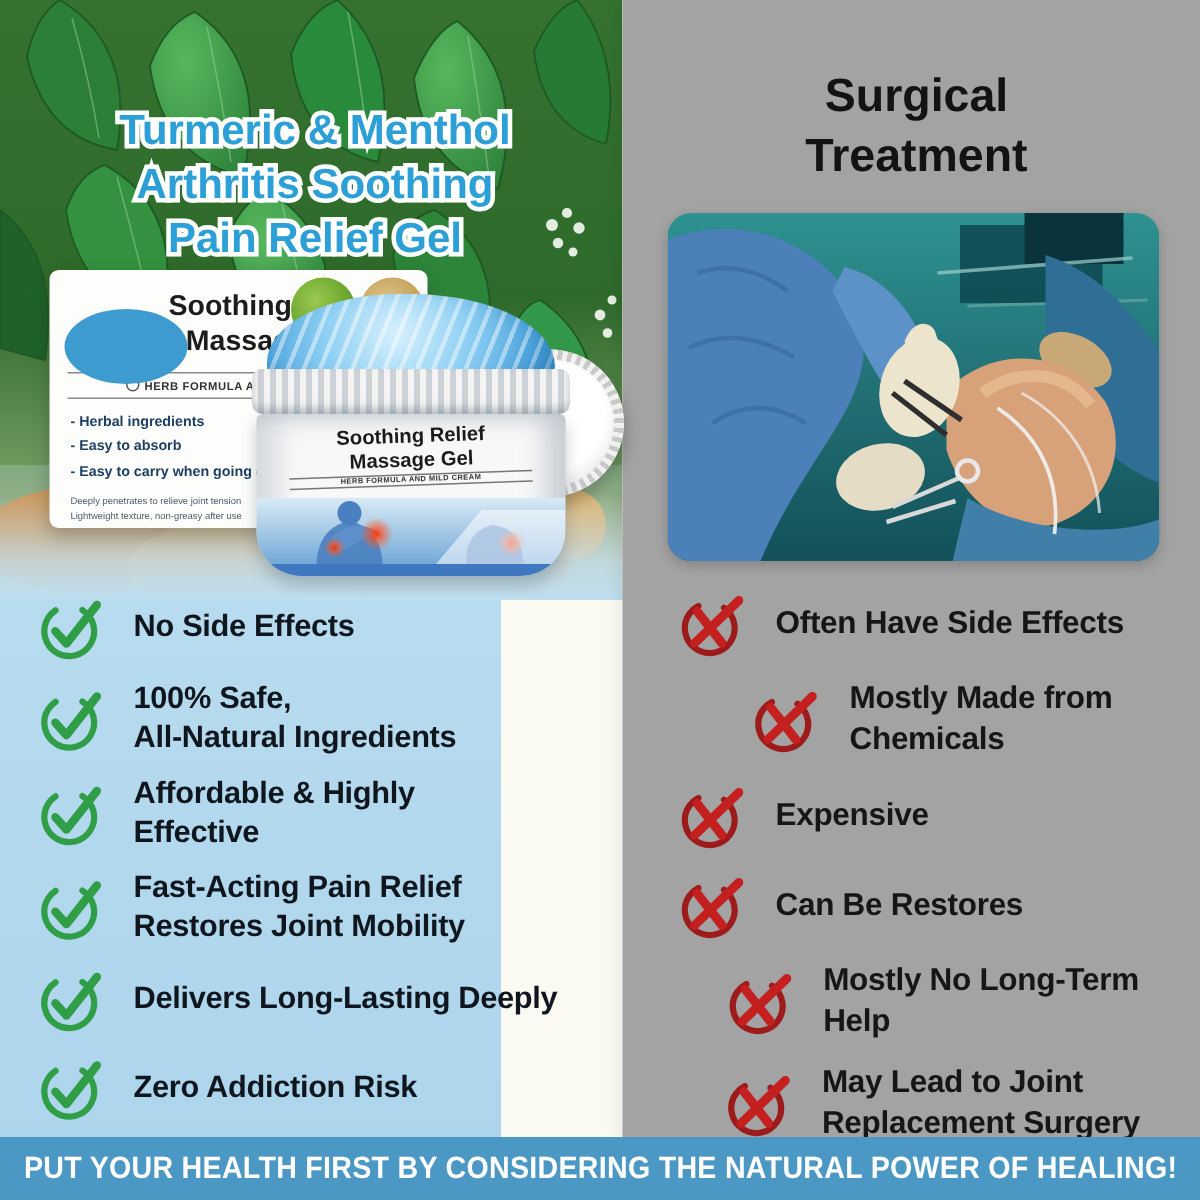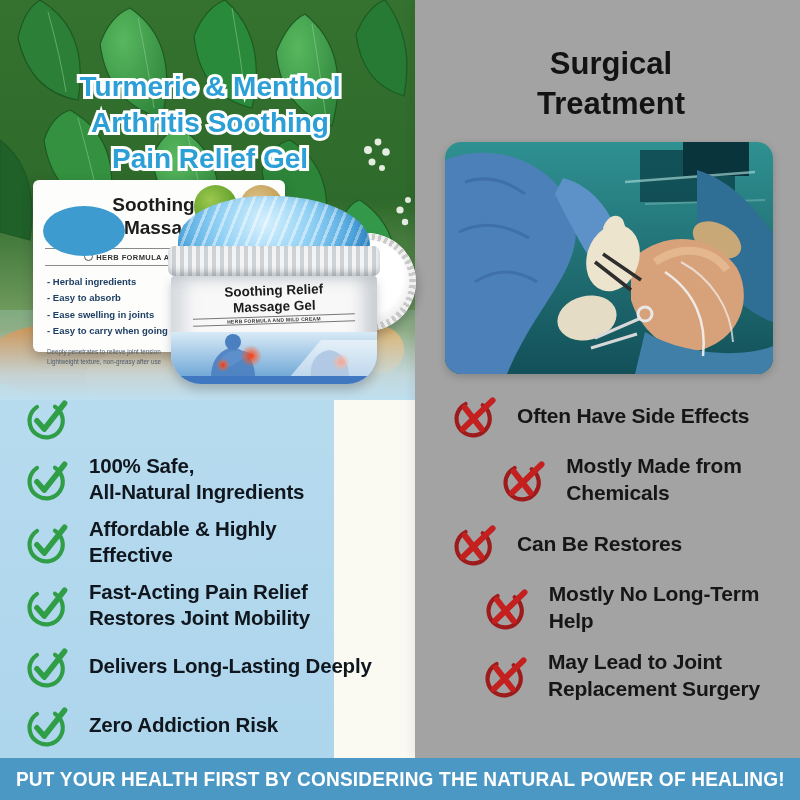--- a/index.html
+++ b/index.html
@@ -197,21 +197,20 @@
         </defs>
         <circle cx="60" cy="18" r="13" fill="url(#bod)"></circle>
         <path d="M28 120 C26 72 40 46 60 36 C82 44 94 68 94 98 L94 120 Z" fill="url(#bod)" opacity=".95"></path>
         <path d="M88 50 C70 40 50 44 42 60 C38 70 44 78 54 74 C64 68 76 62 90 64 Z" fill="#5d8fcc"></path>
         <circle cx="88" cy="54" r="22" fill="url(#pain)"></circle>
         <circle cx="46" cy="70" r="13" fill="url(#pain)"></circle>
       </svg>
       <ul class="pbox-bullets">
         <li>- Herbal ingredients</li>
         <li>- Easy to absorb</li>
-        <li>- Ease swelling in joints</li>
         <li>- Easy to carry when going out</li>
       </ul>
       <div class="pbox-foot">Deeply penetrates to relieve joint tension
 Lightweight texture, non-greasy after use</div>
     </div>
 
     <div class="lid"></div>
 
     <div class="jar">
       <div class="gel"></div>
@@ -240,20 +239,21 @@
         </svg>
       </div>
     </div>
 
     <ul class="benefits">
       <li class="h1">
         <svg class="ck" viewBox="0 0 52 52">
           <circle cx="24" cy="29" r="18" fill="none" stroke="#2f9e47" stroke-width="4.5" stroke-linecap="round" stroke-dasharray="92 26" transform="rotate(-58 24 29)"></circle>
           <path d="M14 29 L22 38 L44 10" fill="none" stroke="#2f9e47" stroke-width="6" stroke-linecap="round" stroke-linejoin="round"></path>
         </svg>
+        <span class="b-text">No Side Effects</span>
       </li>
       <li class="h2">
         <svg class="ck" viewBox="0 0 52 52">
           <circle cx="24" cy="29" r="18" fill="none" stroke="#2f9e47" stroke-width="4.5" stroke-linecap="round" stroke-dasharray="92 26" transform="rotate(-58 24 29)"></circle>
           <path d="M14 29 L22 38 L44 10" fill="none" stroke="#2f9e47" stroke-width="6" stroke-linecap="round" stroke-linejoin="round"></path>
         </svg>
         <span class="b-text">100% Safe,
 All-Natural Ingredients</span>
       </li>
       <li class="h2">
@@ -344,20 +344,28 @@
         </svg>
         <span class="d-text">Mostly Made from
 Chemicals</span>
       </li>
       <li class="h1">
         <svg class="xk" viewBox="0 0 52 52">
           <circle cx="24" cy="29" r="18" fill="none" stroke="#9e1b1b" stroke-width="4.5" stroke-linecap="round" stroke-dasharray="93 25" transform="rotate(-55 24 29)"></circle>
           <path d="M13 40 L45 9" stroke="#c42020" stroke-width="6.5" stroke-linecap="round" fill="none"></path>
           <path d="M15 17 L33 40" stroke="#c42020" stroke-width="6.5" stroke-linecap="round" fill="none"></path>
         </svg>
+        <span class="d-text">Expensive</span>
+      </li>
+      <li class="h1">
+        <svg class="xk" viewBox="0 0 52 52">
+          <circle cx="24" cy="29" r="18" fill="none" stroke="#9e1b1b" stroke-width="4.5" stroke-linecap="round" stroke-dasharray="93 25" transform="rotate(-55 24 29)"></circle>
+          <path d="M13 40 L45 9" stroke="#c42020" stroke-width="6.5" stroke-linecap="round" fill="none"></path>
+          <path d="M15 17 L33 40" stroke="#c42020" stroke-width="6.5" stroke-linecap="round" fill="none"></path>
+        </svg>
         <span class="d-text">Can Be Restores</span>
       </li>
       <li class="h2">
         <svg class="xk" viewBox="0 0 52 52">
           <circle cx="24" cy="29" r="18" fill="none" stroke="#9e1b1b" stroke-width="4.5" stroke-linecap="round" stroke-dasharray="93 25" transform="rotate(-55 24 29)"></circle>
           <path d="M13 40 L45 9" stroke="#c42020" stroke-width="6.5" stroke-linecap="round" fill="none"></path>
           <path d="M15 17 L33 40" stroke="#c42020" stroke-width="6.5" stroke-linecap="round" fill="none"></path>
         </svg>
         <span class="d-text">Mostly No Long-Term
 Help</span>

